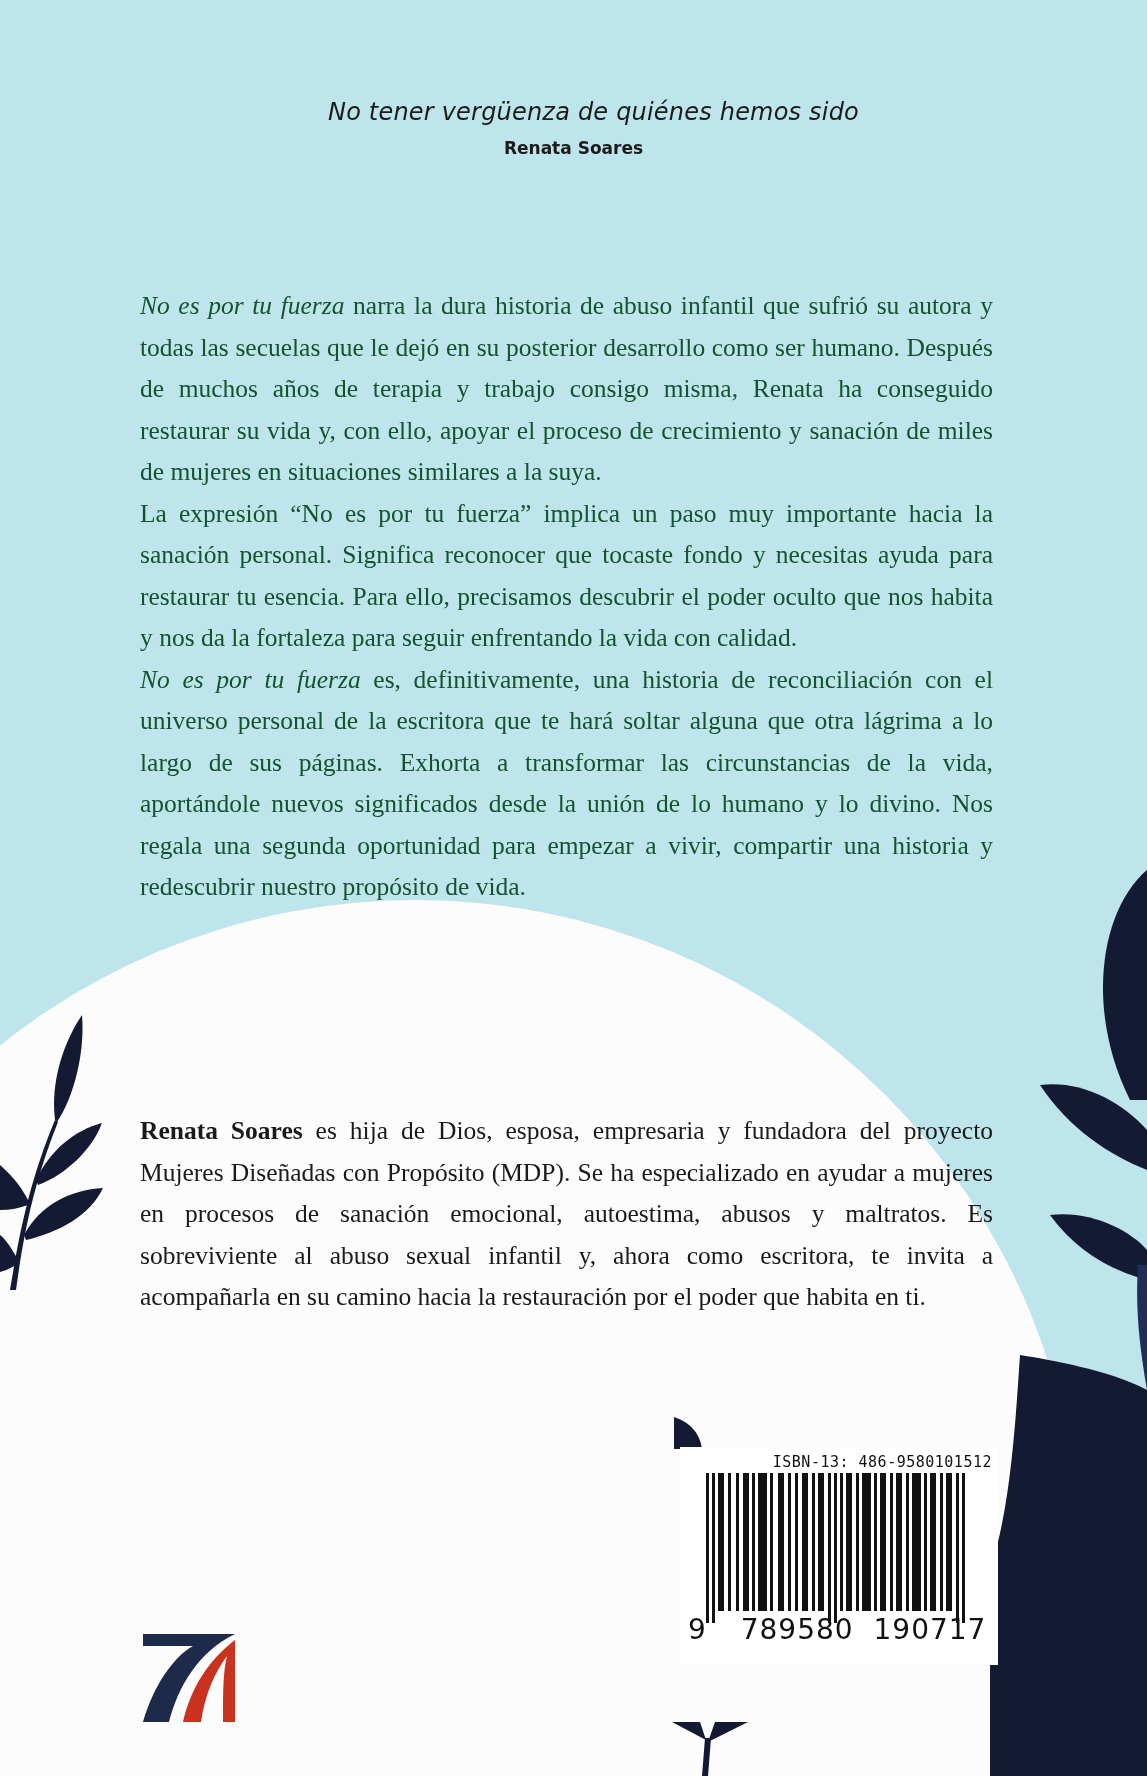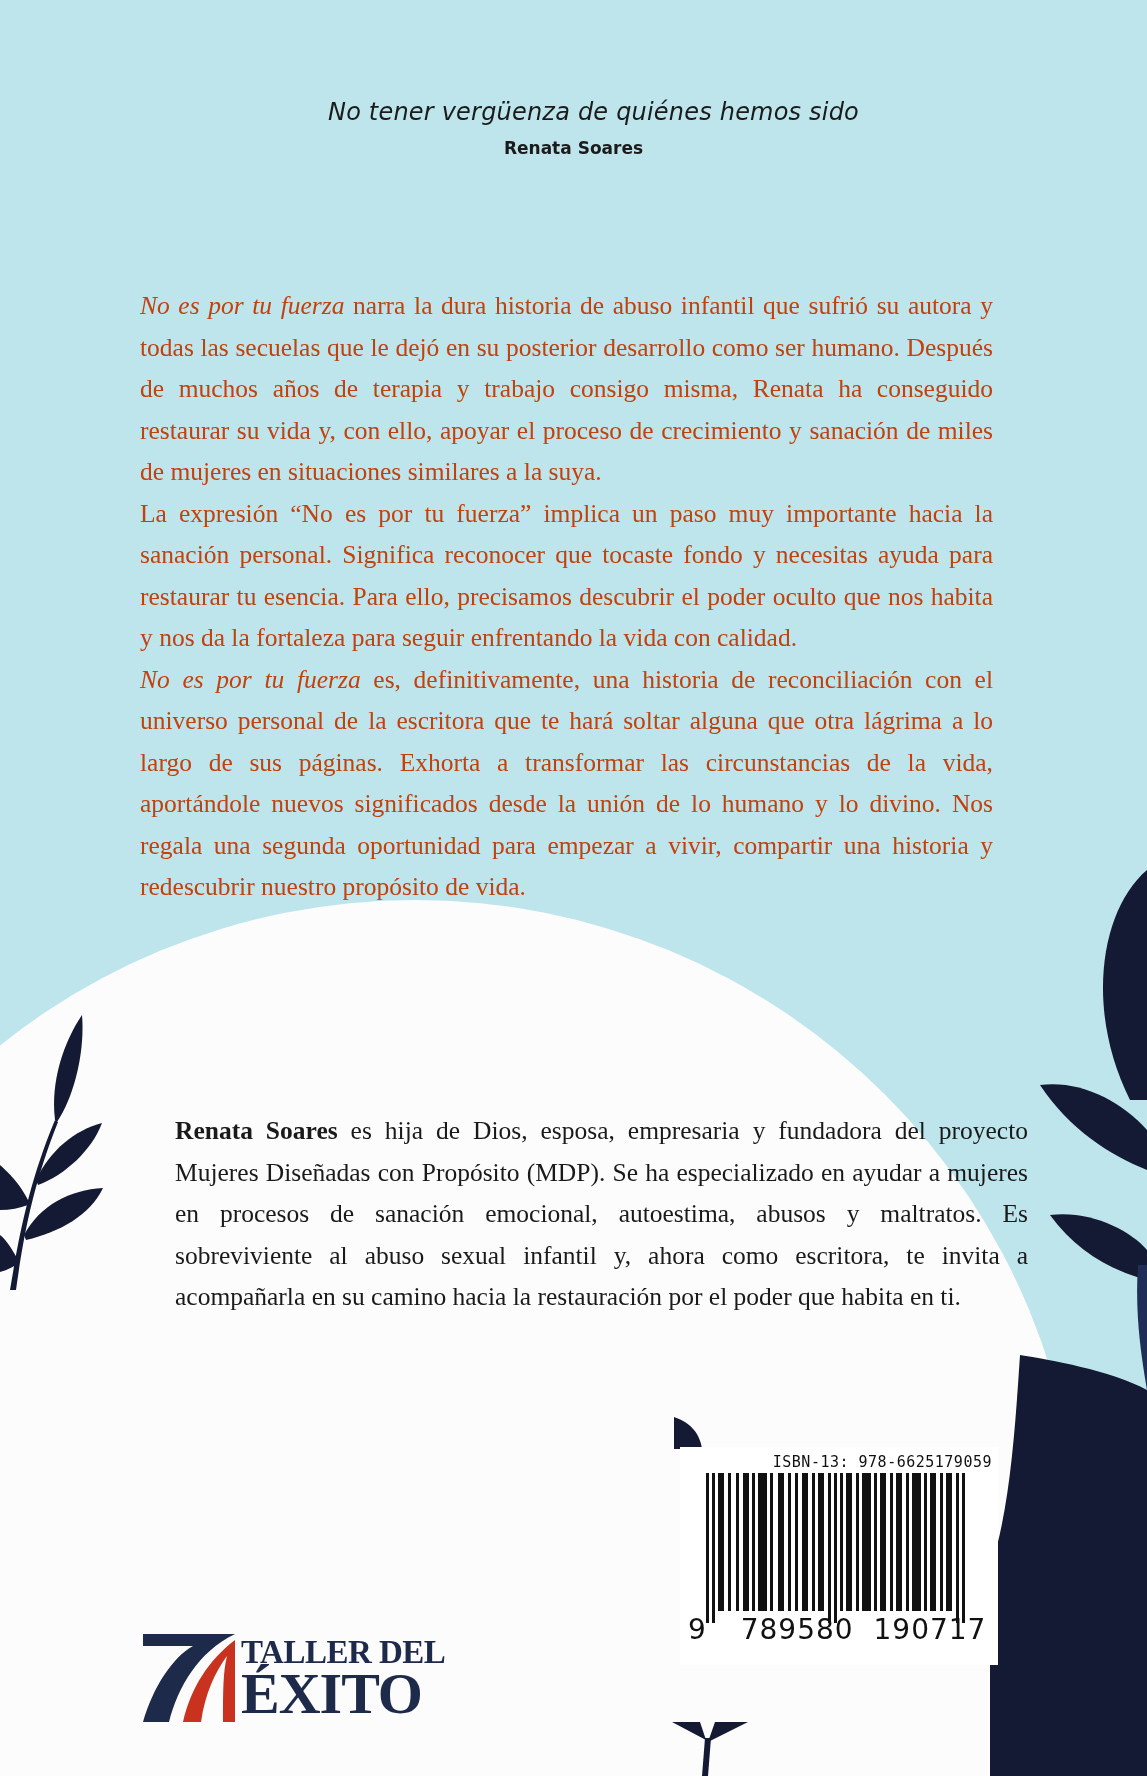--- a/index.html
+++ b/index.html
@@ -19,27 +19,27 @@
   .quote-line {
     font-family:"DejaVu Sans", "Liberation Sans", sans-serif; font-style:italic;
     font-size:24px; line-height:40px; color:#1b1b1b; letter-spacing:0.2px;padding-left:40px;
   }
   .quote-author {
     font-family:"DejaVu Sans", "Liberation Sans", sans-serif; font-weight:bold;
     font-size:17px; margin-top:6px; color:#1b1b1b;
   }
   .synopsis {
     position:absolute; left:140px; width:853px; top:285px;
-    font-size:25.5px; line-height:41.5px; text-align:justify; color:#c2410c;
+    font-size:25.5px; line-height:41.5px; text-align:justify; color:#14532d;
   }
   .synopsis p { margin:0; }
   .synopsis em { font-style:italic; }
   .bio {
     position:absolute; left:140px; width:853px; top:1110px;
-    font-size:25.5px; line-height:41.5px; text-align:justify; color:#1a1a1a;margin-left:35px;
+    font-size:25.5px; line-height:41.5px; text-align:justify; color:#1a1a1a;
   }
   .bio p { margin:0; }
   .barcode-box {
     position:absolute; left:680px; top:1447px; width:318px; height:218px; background:#ffffff;
   }
   .isbn-text {
     position:absolute; left:6px; top:6px; width:306px; text-align:right;
     font-family:"DejaVu Sans Mono", "Liberation Mono", monospace; font-size:15px; letter-spacing:0.5px; color:#111;
   }
   .barcode-svg { position:absolute; left:18px; top:26px; }
@@ -94,21 +94,21 @@
     <p><em>No es por tu fuerza</em><span> narra la dura historia de abuso infantil que sufrió su autora y todas las secuelas que le dejó en su posterior desarrollo como ser humano. Después de muchos años de terapia y trabajo consigo misma, Renata ha conseguido restaurar su vida y, con ello, apoyar el proceso de crecimiento y sanación de miles de mujeres en situaciones similares a la suya.</span></p>
     <p>La expresión “No es por tu fuerza” implica un paso muy importante hacia la sanación personal. Significa reconocer que tocaste fondo y necesitas ayuda para restaurar tu esencia. Para ello, precisamos descubrir el poder oculto que nos habita y nos da la fortaleza para seguir enfrentando la vida con calidad.</p>
     <p><em>No es por tu fuerza</em><span> es, definitivamente, una historia de reconciliación con el universo personal de la escritora que te hará soltar alguna que otra lágrima a lo largo de sus páginas. Exhorta a transformar las circunstancias de la vida, aportándole nuevos significados desde la unión de lo humano y lo divino. Nos regala una segunda oportunidad para empezar a vivir, compartir una historia y redescubrir nuestro propósito de vida.</span></p>
   </div>
 
   <div class="bio">
     <p><strong>Renata Soares</strong><span> es hija de Dios, esposa, empresaria y fundadora del proyecto Mujeres Diseñadas con Propósito (MDP). Se ha especializado en ayudar a mujeres en procesos de sanación emocional, autoestima, abusos y maltratos. Es sobreviviente al abuso sexual infantil y, ahora como escritora, te invita a acompañarla en su camino hacia la restauración por el poder que habita en ti.</span></p>
   </div>
 
   <div class="barcode-box">
-    <div class="isbn-text">ISBN-13: 978-6625179059</div>
+    <div class="isbn-text">ISBN-13: 486-9580101512</div>
     <svg class="barcode-svg" width="284" height="150" viewBox="0 0 284 150">
       <g fill="#111">
         <rect x="8" y="0" width="3" height="150"></rect>
           <rect x="14" y="0" width="3" height="150"></rect>
         <rect x="20" y="0" width="6" height="138"></rect>
           <rect x="30" y="0" width="3" height="138"></rect>
         <rect x="38" y="0" width="3" height="138"></rect>
           <rect x="45" y="0" width="6" height="138"></rect>
         <rect x="54" y="0" width="3" height="138"></rect>
           <rect x="60" y="0" width="9" height="138"></rect>
@@ -144,18 +144,14 @@
       <span style="margin-left:24px">789580</span>
       <span style="margin-left:10px">190717</span>
     </div>
   </div>
 
   <div class="logo">
     <svg width="92" height="92" viewBox="0 0 92 92">
       <path d="M0 2 L 92 2 C 55 20, 35 55, 26 90 L 0 90 C 10 55, 30 25, 50 14 L 0 14 Z" fill="#1d2a4a"></path>
       <path d="M92 8 L 92 90 L 80 90 C 80 60, 80 40, 84 24 C 72 40, 62 62, 58 90 L 40 90 C 48 55, 66 28, 92 8 Z" fill="#c8321f"></path>
     </svg>
-    <div class="logo-text">
-      <div class="logo-line1">TALLER DEL</div>
-      <div class="logo-line2">ÉXITO</div>
-    </div>
   </div>
 </div>
 
 </body></html>

